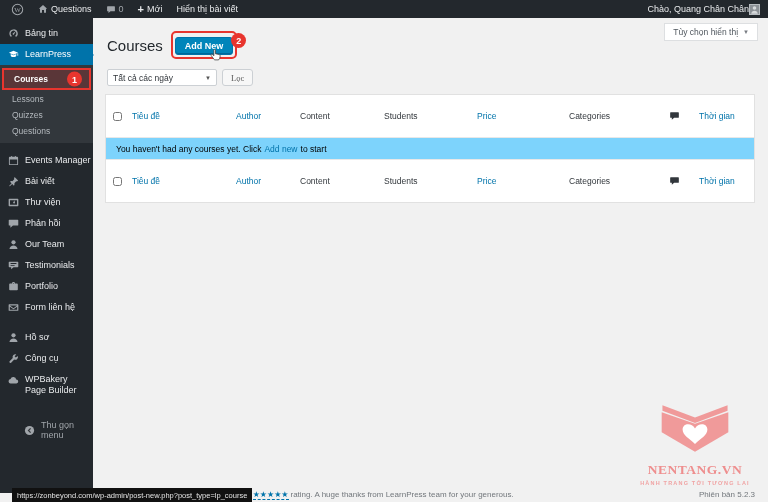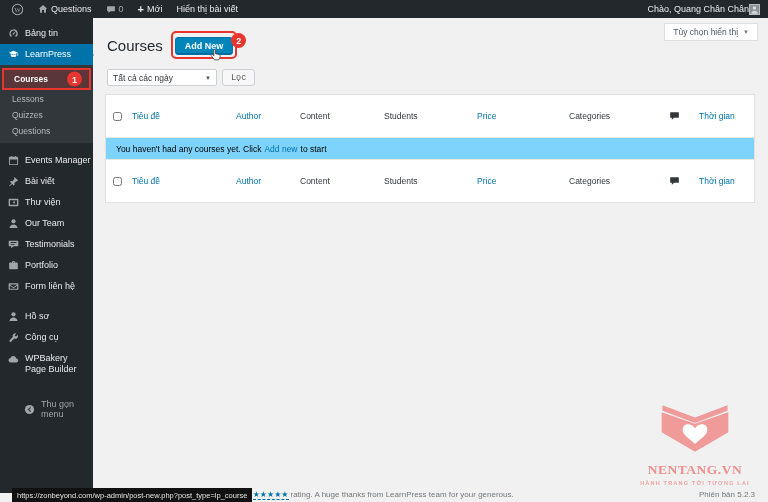--- a/index.html
+++ b/index.html
@@ -53,21 +53,21 @@
                 box-shadow:inset 0 -1px 0 #006799; font-family:"Liberation Sans", sans-serif; }
   .badge-2 { position:absolute; right:-11px; top:0; }
   .cursor-icon { position:absolute; left:36px; top:15px; width:13px; height:14px; z-index:3; }
 
   .filter-row { display:flex; align-items:flex-start; gap:5px; margin:10px 0 0 14px; }
   .date-select { width:110px; background:#fff; border:1px solid #ccd0d4; border-radius:2px;
                  font-size:8.5px; color:#32373c; padding:2.5px 5px; display:flex;
                  justify-content:space-between; align-items:center; cursor:pointer; }
   .date-select .caret { font-size:6px; color:#555; }
   .loc-btn { background:#f7f7f7; border:1px solid #ccd0d4; border-radius:3px; color:#555;
-             font-size:8.5px; padding:2.5px 8px; cursor:pointer; font-family:Liberation Mono, monospace; }
+             font-size:8.5px; padding:2.5px 8px; cursor:pointer; font-family:Liberation Serif, serif; }
 
   .ltable { margin:8px 13px 0 12px; background:#fff; border:1px solid #e1e1e1; }
   .trow { display:flex; align-items:center; border-bottom:1px solid #e8e8e8; min-height:18px; font-size:8.5px; }
   .trow:last-child { border-bottom:none; }
   .cell { padding:16px 4px; color:#32373c; }
   .c-cb { flex:0 0 22px; display:flex; justify-content:center; }
   .c-cb input { width:9px; height:9px; margin:0; }
   .c-title { flex:0 0 104px; }
   .c-author { flex:0 0 64px; }
   .c-content { flex:0 0 84px; }
@@ -198,20 +198,28 @@
 
   <div class="m-item">
     <span class="ic">
       <svg viewBox="0 0 12 12">
           <path d="M1.5 2h9a.8.8 0 0 1 .8.8v6.4a.8.8 0 0 1-.8.8h-9a.8.8 0 0 1-.8-.8V2.8a.8.8 0 0 1 .8-.8zm.7 1.5v5h7.6v-5zM7.6 4v2a1 1 0 1 1-.6-.9V4z"></path>
         </svg>
     </span>
     <span>Thư viện</span>
   </div>
 
+  <div class="m-item">
+    <span class="ic">
+      <svg viewBox="0 0 12 12">
+          <path d="M1.5 1.8h9a.7.7 0 0 1 .7.7v5a.7.7 0 0 1-.7.7H5.4L2.6 10.6V8.2H1.5a.7.7 0 0 1-.7-.7v-5a.7.7 0 0 1 .7-.7z"></path>
+        </svg>
+    </span>
+    <span>Phản hồi</span>
+  </div>
 
   <div class="m-item">
     <span class="ic">
       <svg viewBox="0 0 12 12">
           <circle cx="6" cy="3.6" r="2.3"></circle>
           <path d="M1.6 10.8c.3-2.4 2.1-3.8 4.4-3.8s4.1 1.4 4.4 3.8z"></path>
         </svg>
     </span>
     <span>Our Team</span>
   </div>

